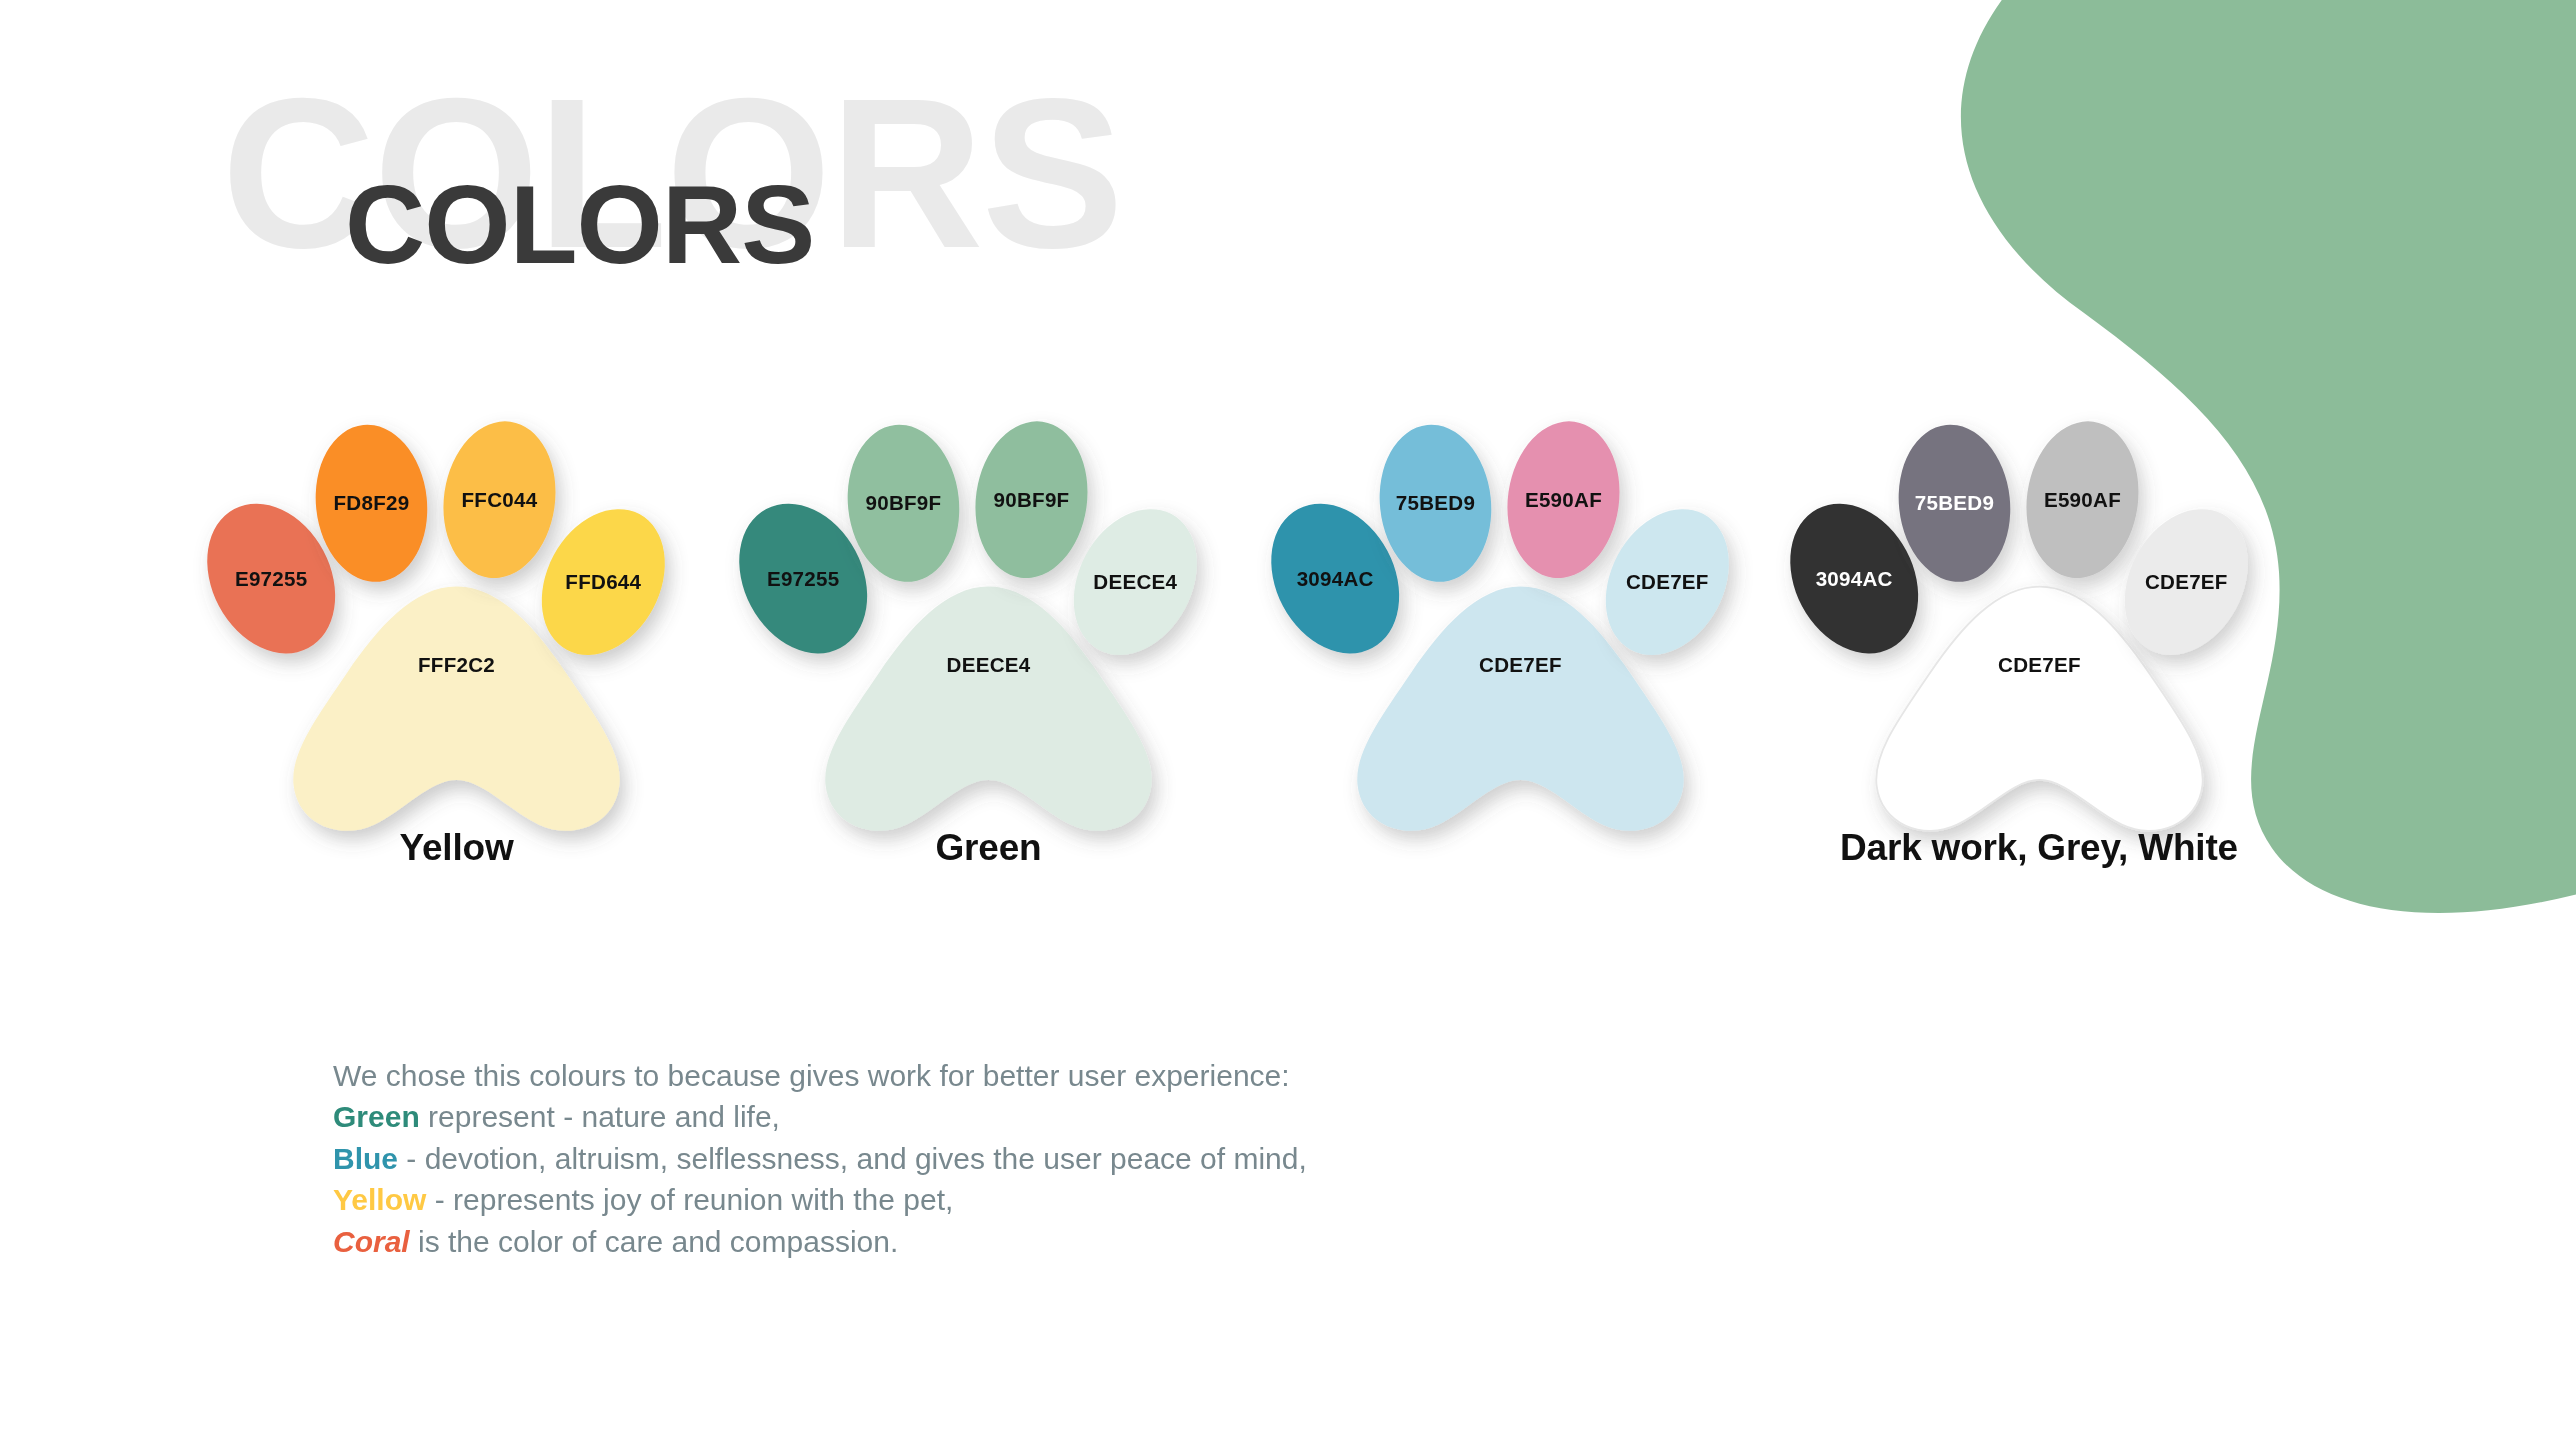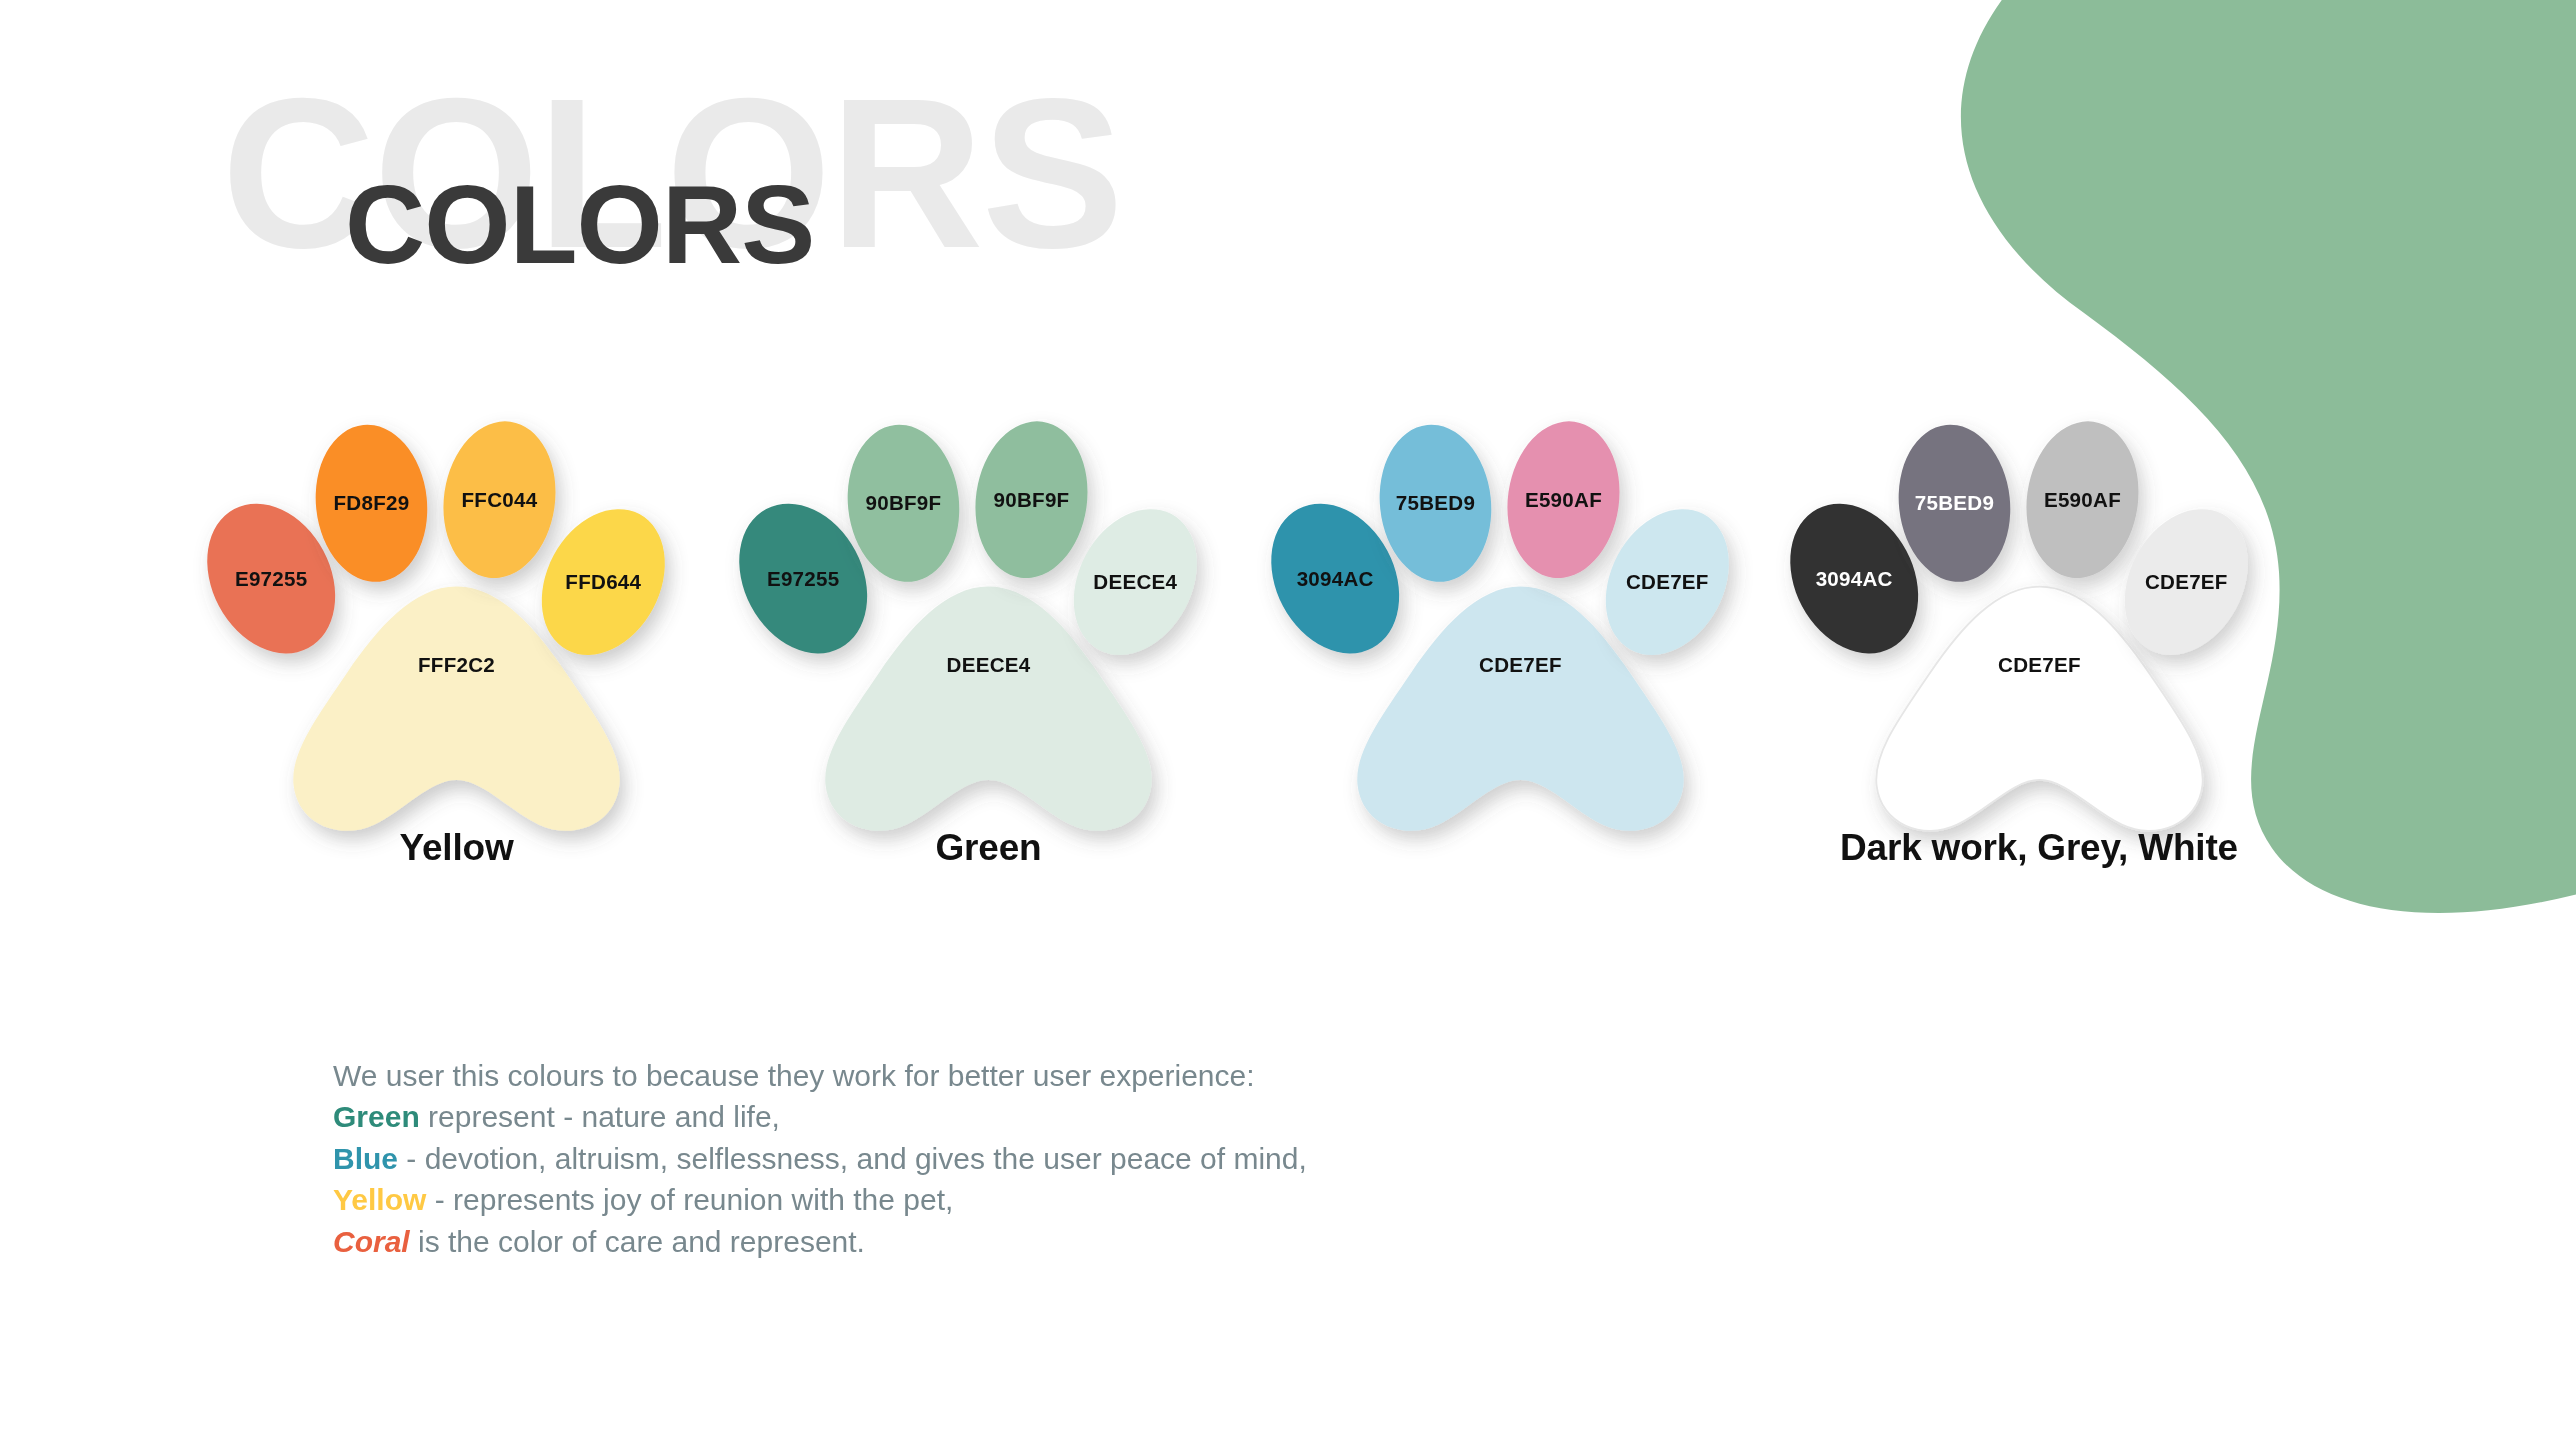--- a/index.html
+++ b/index.html
@@ -271,21 +271,21 @@
           </g>
           <text class="swatch-label" x="474" y="189" text-anchor="middle" fill="#111111">CDE7EF</text>
         </svg>
       </div>
       <div class="paw-name">Dark work, Grey, White</div>
     </div>
 
   </div>
 
   <div class="copy">
-    <div class="ln">We user this colours to because they work for better user experience:</div>
+    <div class="ln">We chose this colours to because gives work for better user experience:</div>
     <div class="ln"><span class="kw kw-green">Green</span><span> represent - nature and life,</span></div>
     <div class="ln"><span class="kw kw-blue">Blue</span><span> -  devotion, altruism, selflessness, and gives the user peace of mind,</span></div>
     <div class="ln"><span class="kw kw-yellow">Yellow</span><span> - represents joy of reunion with the pet,</span></div>
-    <div class="ln"><span class="kw kw-coral">Coral</span><span> is the color of care and represent.</span></div>
+    <div class="ln"><span class="kw kw-coral">Coral</span><span> is the color of care and compassion.</span></div>
   </div>
 
 </div>
 
 
 </body></html>

